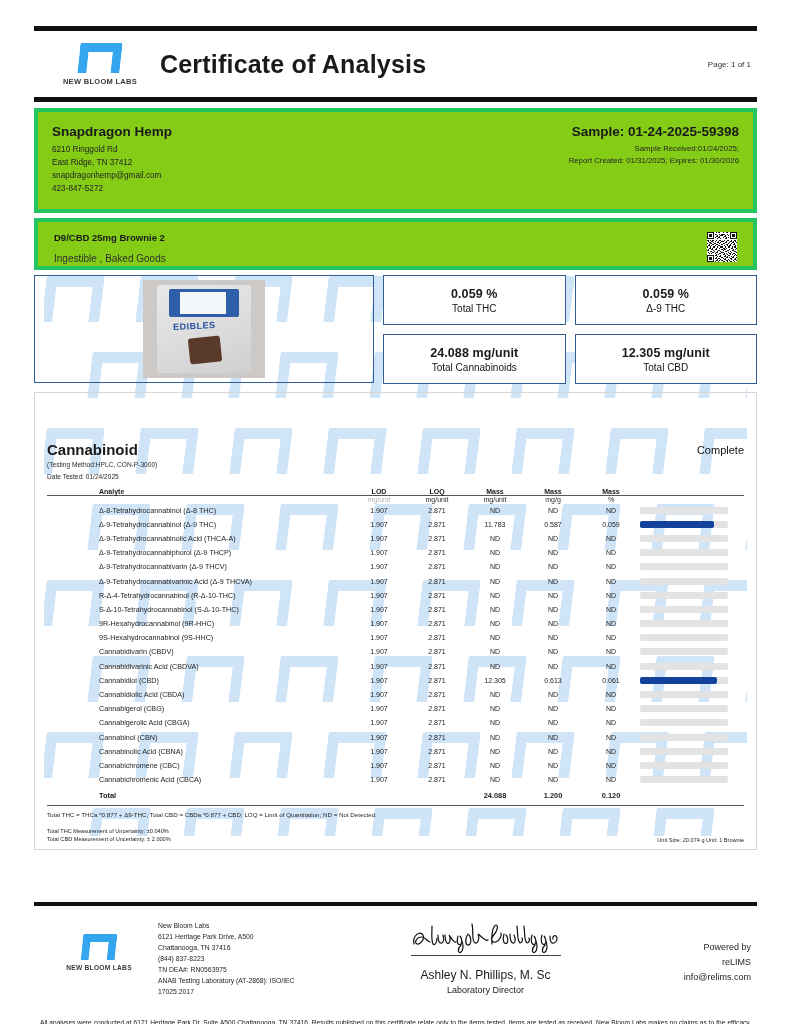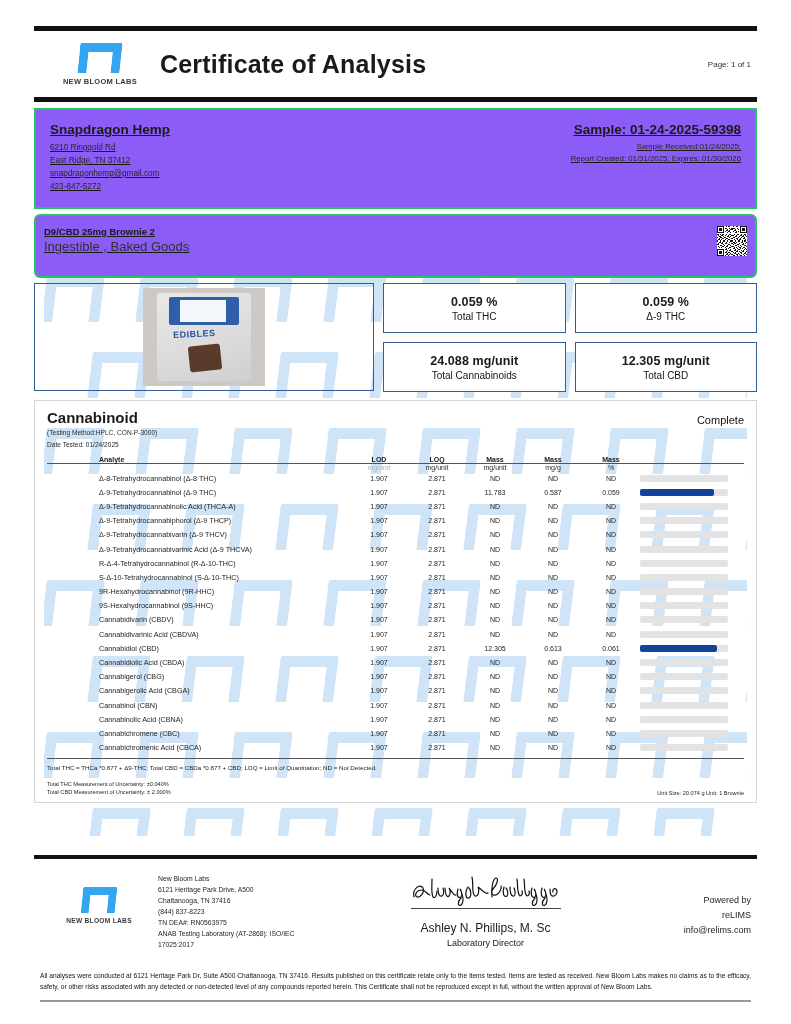--- a/index.html
+++ b/index.html
@@ -42,33 +42,33 @@
     border: 9px solid #34a5ef; border-bottom: none;
     border-radius: 2px 2px 0 0;
     transform: skewX(-6deg);
   }
   .logo-text { font-size: 7.5px; letter-spacing: .3px; color: #3a3a3a; margin-top: 4px; font-weight: 600; }
   .doc-title { font-size: 25px; font-weight: 600; letter-spacing: .2px; flex: 1; }
   .page-num { width: 120px; text-align: right; font-size: 8px; color: #333; }
 
   
   .card {
-    border: 2px solid #22c55e; background: #8b5cf6;
-    position: relative; z-index: 2; text-decoration: underline;
+    border: 4px solid #22c55e; background: #84cc16;
+    position: relative; z-index: 2;
   }
   .info-card { display: flex; justify-content: space-between; padding: 12px 14px 14px; margin-top: 6px; }
   .client-name { font-size: 13.5px; font-weight: 600; margin-bottom: 4px; }
   .client-line { font-size: 8.2px; line-height: 13px; color: #262626; }
   .sample-id { font-size: 13.5px; font-weight: 600; text-align: right; margin-bottom: 4px; }
   .sample-line { font-size: 7.8px; line-height: 12px; text-align: right; color: #262626; }
 
   
-  .product-card { display: flex; justify-content: space-between; align-items: flex-start; padding: 10px 8px; margin-top: 5px; height: 64px; border-radius: 6px; }
+  .product-card { display: flex; justify-content: space-between; align-items: flex-start; padding: 10px 16px; margin-top: 5px; height: 52px; }
   .product-name { font-size: 9.5px; font-weight: 600; }
-  .product-type { font-size: 13px; color: #303030; margin-top: 2px; }
+  .product-type { font-size: 10px; color: #303030; margin-top: 10px; }
   .qr { width: 30px; height: 30px; display: block; }
 
   
   .summary { display: flex; gap: 9px; margin-top: 5px; position: relative; z-index: 2; }
   .photo-box {
     width: 340px; height: 108px; border: 1px solid #2f5d94;
     display: flex; align-items: center; justify-content: center; background: transparent;
   }
   .photo { width: 122px; height: 98px; position: relative; background: #cdc9c6; }
   .pkg {
@@ -97,21 +97,21 @@
   .metric {
     flex: 1; border: 1px solid #2f5d94; background: #fff;
     height: 50px; display: flex; flex-direction: column;
     align-items: center; justify-content: center;
   }
   .metric-value { font-size: 12.5px; font-weight: 700; letter-spacing: .1px; }
   .metric-label { font-size: 10px; margin-top: 2px; color: #141414; }
 
   
   .panel { margin-top: 8px; border: 1px solid #d6d6d6; padding: 8px 12px 0; position: relative; z-index: 2; background: transparent; }
-  .panel-head { display: flex; align-items: flex-end; justify-content: space-between; }
+  .panel-head { display: flex; align-items: center; justify-content: space-between; margin-top: 40px; }
   .panel-title { font-size: 15px; font-weight: 700; }
   .panel-status { font-size: 11px; color: #111; }
   .panel-meta { font-size: 6.6px; color: #2b2b2b; line-height: 10px; margin-top: 2px; }
 
   table.analytes { width: 100%; border-collapse: collapse; margin-top: 6px; }
   table.analytes th, table.analytes td { font-size: 7px; padding: 0; }
   .th-row th {
     font-size: 8px; font-weight: 700; padding-bottom: 3px;
     border-bottom: 1.3px solid #555;
   }
@@ -778,20 +778,29 @@
             <td class="c-num">2.871</td>
             <td class="c-num">ND</td>
             <td class="c-num">ND</td>
             <td class="c-num">ND</td>
             <td class="c-bar">
               <div class="bar-track">
                 <div class="bar-fill" style="width: 0%;"></div>
               </div>
             </td>
           </tr>
+          <tr class="total">
+            <td class="c-analyte">Total</td>
+            <td class="c-num"></td>
+            <td class="c-num"></td>
+            <td class="c-num">24.088</td>
+            <td class="c-num">1.200</td>
+            <td class="c-num">0.120</td>
+            <td class="c-bar"></td>
+          </tr>
         </tbody>
     </table>
     <div class="table-end-rule"></div>
 
     <div class="fn">Total THC = THCa *0.877 + Δ9-THC; Total CBD = CBDa *0.877 + CBD; LOQ = Limit of Quantitation; ND = Not Detected.</div>
 
     <div class="fn-bot">
       <div>
         <div class="fn-left">Total THC Measurement of Uncertainty: ±0.040%</div>
         <div class="fn-left">Total CBD Measurement of Uncertainty: ± 2.000%</div>

